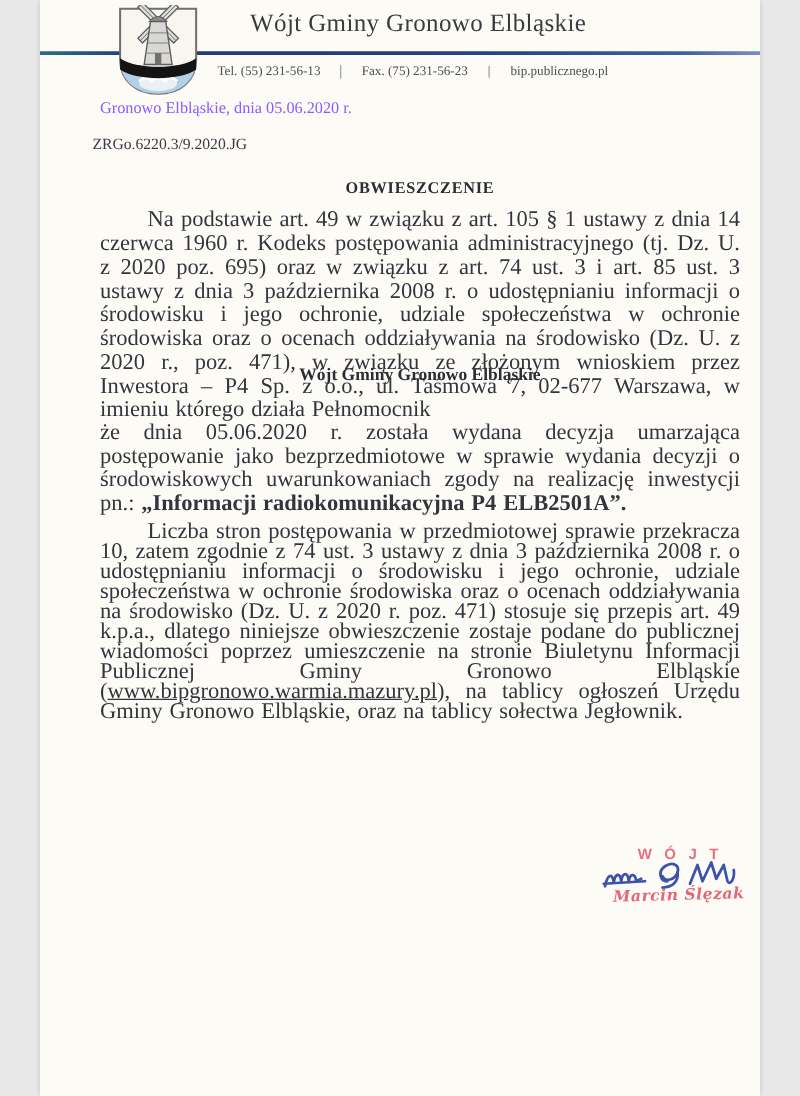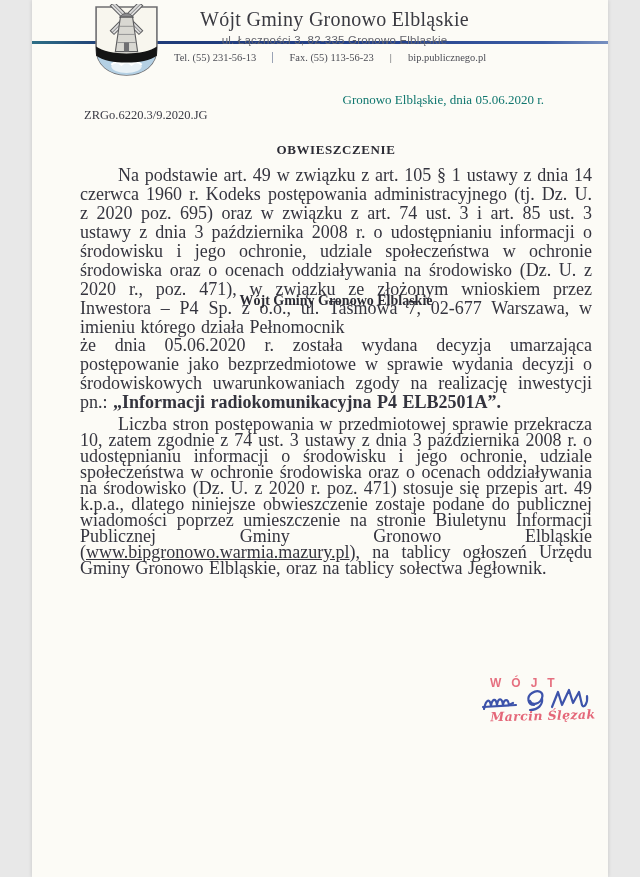--- a/index.html
+++ b/index.html
@@ -26,22 +26,22 @@
     background:linear-gradient(90deg,#2e6f86 0%,#1e3a75 12%,#24418b 55%,#3c5da5 80%,#8aa0c8 93%,#c99a5e 100%);
   }
   .contact-row{
     position:absolute;left:142px;top:52px;z-index:2;
     display:flex;align-items:center;gap:16px;
     font-size:10.5px;color:#4c4d55;font-family:"Liberation Serif", serif;
   }
   .contact-divider{width:1px;height:11px;background:#9aa3b5;display:inline-block;}
   .contact-sep{color:#4c4d55;}
   
-  .place-date{position:absolute;left:48px;top:92px;width:464px;text-align:right;font-size:13px;color:#0f766e;}
-  .ref-number{position:absolute;left:52px;top:108px;font-size:12.5px;color:#3a3a44;}
+  .place-date{position:absolute;left:48px;top:78px;width:464px;text-align:left;font-size:13px;color:#8b5cf6;}
+  .ref-number{position:absolute;left:42px;top:108px;font-size:12.5px;color:#3a3a44;}
   
   .doc-heading{
     position:absolute;left:40px;top:142px;width:528px;text-align:center;
     font-weight:bold;font-size:13px;letter-spacing:.6px;color:#2c2c35;
   }
   .para{
     position:absolute;left:48px;width:512px;
     font-size:18px;line-height:19px;text-align:justify;color:#34343e;
     word-spacing:1px;
   }
@@ -53,21 +53,21 @@
   }
   .p2{top:336px;}
   .p3{top:416px;line-height:16px;}
   .p4{top:563px;}
   .p5{top:612px;}
   .bold{font-weight:bold;}
   .link-text{text-decoration:underline;}
   
   .sig-block{position:absolute;left:448px;top:676px;width:125px;z-index:2;}
   .stamp-title{
-    text-align:left;font-family:"Liberation Sans", sans-serif;font-weight:bold;
+    text-align:center;font-family:"Liberation Sans", sans-serif;font-weight:bold;
     font-size:12px;letter-spacing:10px;padding-left:10px;opacity:.85;
   }
   .sig-ink{position:absolute;left:0px;top:9px;width:122px;height:36px;}
   .stamp-name{
     position:absolute;left:8px;top:32px;width:110px;text-align:center;
     font-family:"DejaVu Serif", serif;font-style:italic;font-weight:bold;
     font-size:12.5px;letter-spacing:.4px;opacity:.9;transform:rotate(-1.5deg);
   }
 </style>
 </head>
@@ -101,27 +101,26 @@
       <line x1="25" y1="30" x2="41" y2="30" stroke="#77777a" stroke-width=".7"></line>
       <line x1="24" y1="38" x2="42" y2="38" stroke="#77777a" stroke-width=".7"></line>
       <rect x="30.5" y="38" width="5" height="9" fill="#6f6f72"></rect>
     </g>
 
     <path d="M3,42 C15,51 51,51 63,42 L63,51 C51,60 15,60 3,51 Z" fill="#141414"></path>
   </svg>
 
   <div class="header-block">
     <div class="header-title">Wójt Gminy Gronowo Elbląskie</div>
-    <div class="header-address">ul. Łączności 3, 82-335 Gronowo Elbląskie</div>
   </div>
   <div class="header-rule"></div>
   <div class="contact-row">
     <span>Tel.  (55) 231-56-13</span>
     <span class="contact-divider"></span>
-    <span>Fax. (55) 113-56-23</span>
+    <span>Fax. (75) 231-56-23</span>
     <span class="contact-sep">|</span>
     <span>bip.publicznego.pl</span>
   </div>
 
   <div class="place-date">Gronowo Elbląskie, dnia 05.06.2020 r.</div>
   <div class="ref-number">ZRGo.6220.3/9.2020.JG</div>
 
   <div class="doc-heading">OBWIESZCZENIE</div>
 
   <div class="para p1 indent">Na podstawie art. 49 w związku z art. 105 § 1  ustawy z dnia 14 czerwca 1960 r. Kodeks postępowania administracyjnego (tj. Dz. U. z 2020 poz. 695) oraz w związku z art. 74 ust. 3 i art. 85 ust. 3 ustawy z dnia 3 października 2008 r. o udostępnianiu informacji o środowisku i jego ochronie, udziale społeczeństwa w ochronie środowiska oraz o ocenach oddziaływania na środowisko (Dz. U. z  2020 r., poz. 471), w związku ze złożonym wnioskiem przez Inwestora – P4 Sp. z o.o., ul. Taśmowa 7, 02-677 Warszawa, w imieniu którego działa Pełnomocnik</div>

